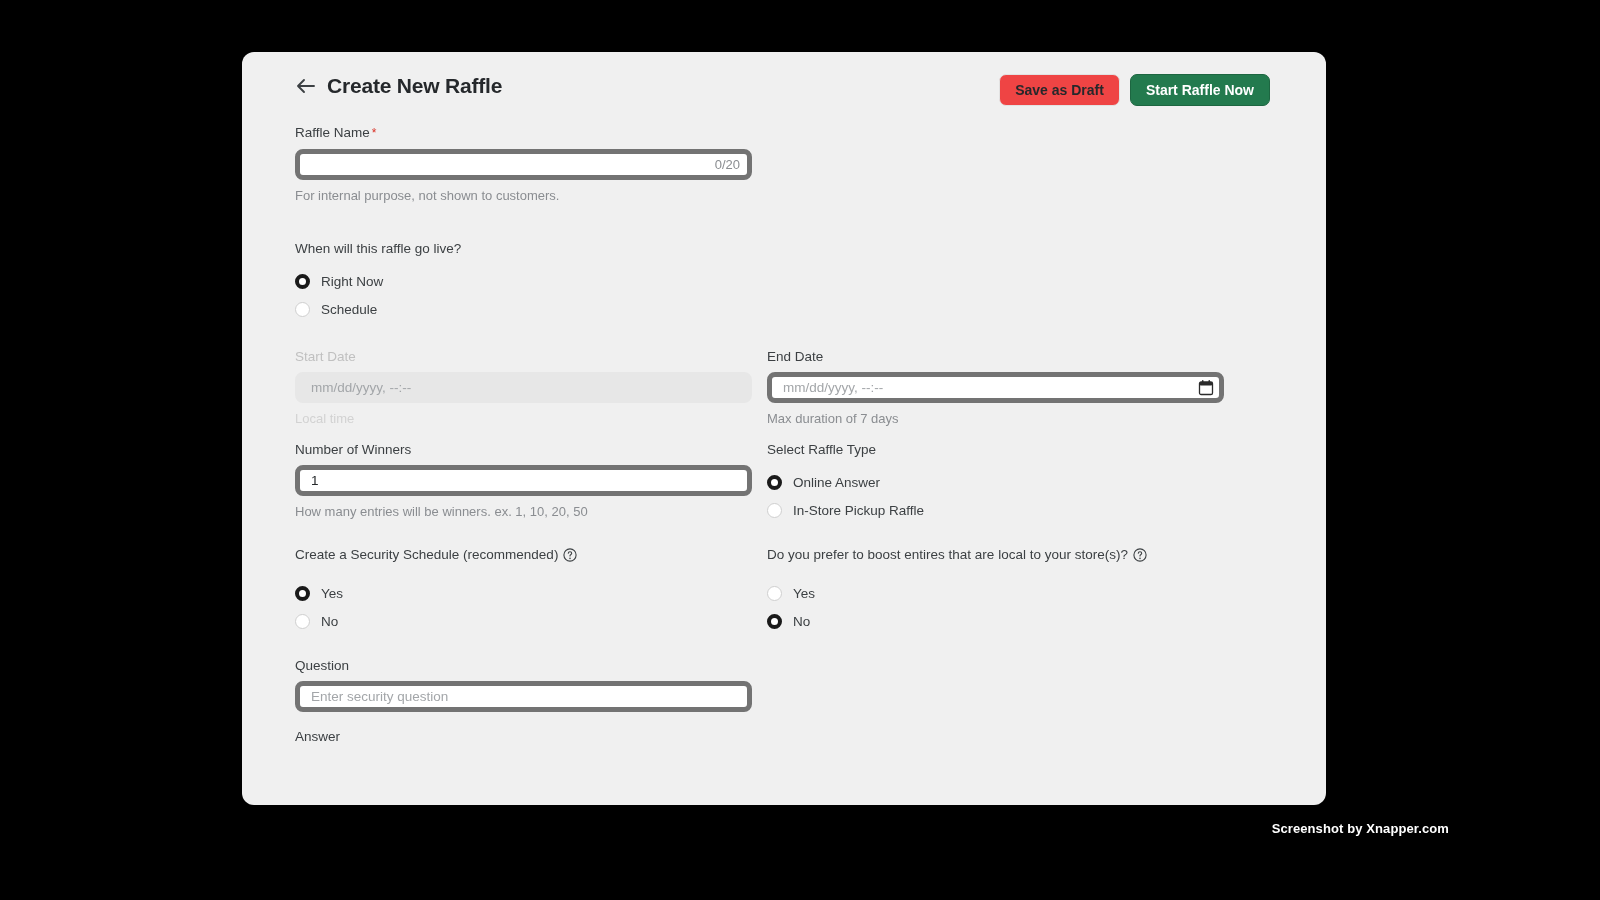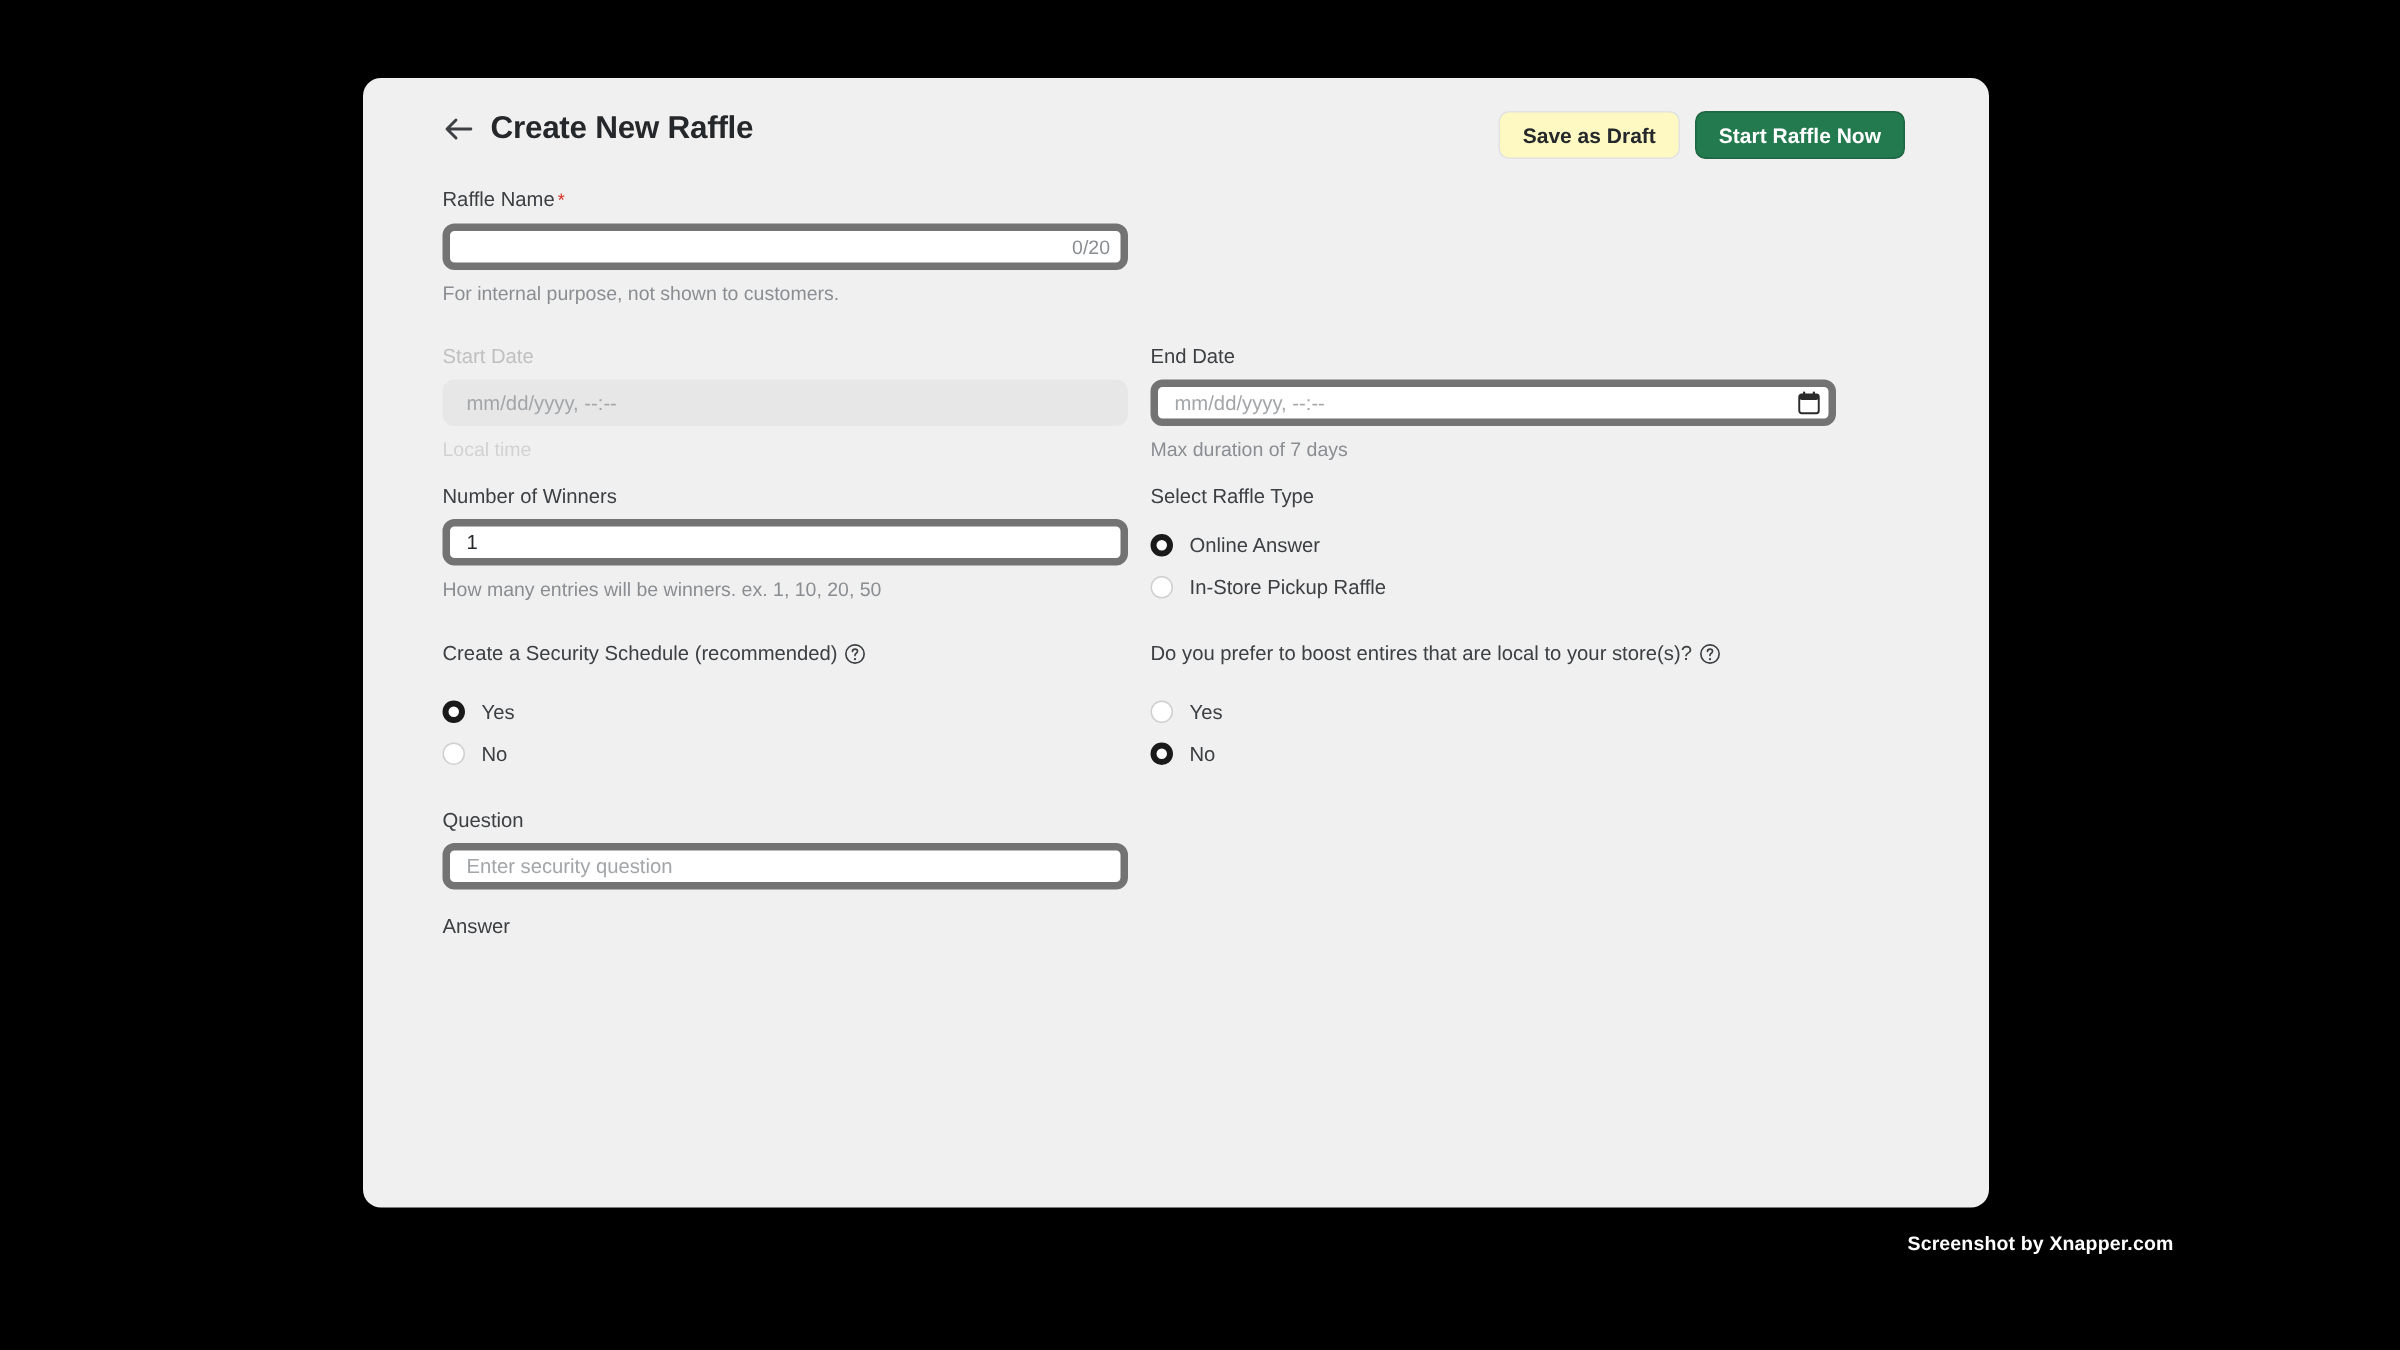--- a/index.html
+++ b/index.html
@@ -78,21 +78,21 @@
     font-weight: bold;
     font-family: "Liberation Sans", sans-serif;
     cursor: pointer;
     display: inline-flex;
     align-items: center;
     justify-content: center;
     white-space: nowrap;
     border: 1px solid transparent;
   }
   .btn-secondary {
-    background: #fef9c3;
+    background: #ef4444;
     color: #25282b;
     border: 1px solid #e2e2e2;
   }
   .btn-primary {
     background: #237a4e;
     color: #ffffff;
     border: 1px solid #1d6641;
   }
 
   
@@ -271,20 +271,35 @@
         <label class="field-label">
           <span>Raffle Name</span><span class="req-star">*</span>
         </label>
         <div class="input-counter-wrap">
           <input class="input" type="text" placeholder="" style="">
           <span class="input-counter">0/20</span>
         </div>
         <div class="field-help">For internal purpose, not shown to customers.</div>
       </div>
 
+      <div class="mt-36">
+        <div class="group-label">
+          <span>When will this raffle go live?</span>
+        </div>
+        <div class="mt-10">
+          <div class="radio-row">
+            <span class="radio checked"></span>
+            <span class="radio-label">Right Now</span>
+          </div>
+          <div class="radio-row">
+            <span class="radio"></span>
+            <span class="radio-label">Schedule</span>
+          </div>
+        </div>
+      </div>
 
       <div class="row mt-25">
 
         <div class="col">
           <label class="field-label muted">Start Date</label>
           <div class="input disabled placeholder">mm/dd/yyyy, --:--</div>
           <div class="field-help muted">Local time</div>
         </div>
 
         <div class="col">

